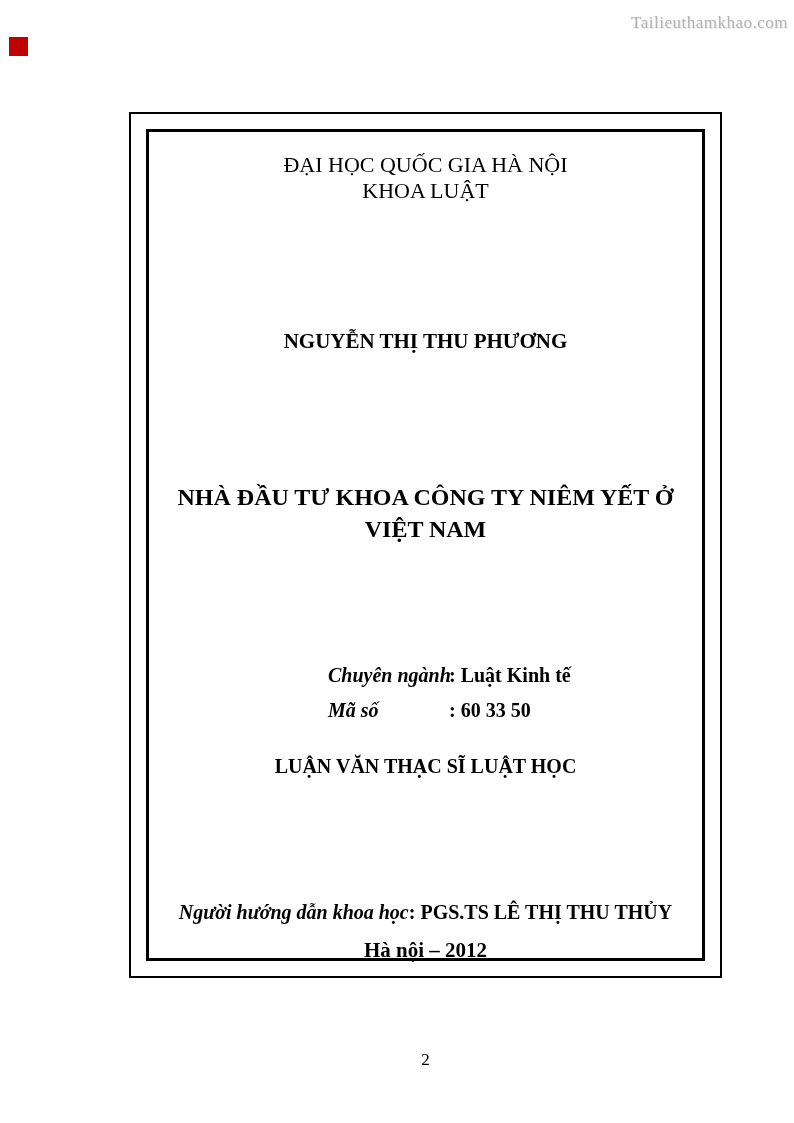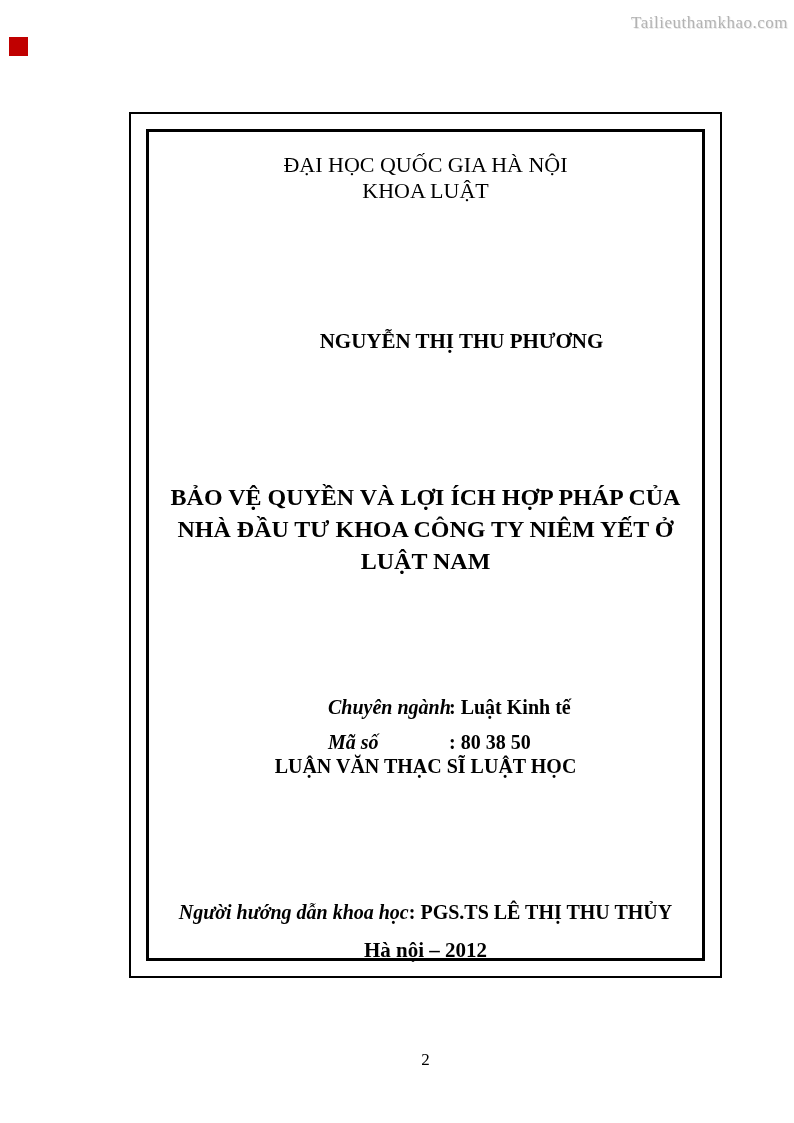--- a/index.html
+++ b/index.html
@@ -66,39 +66,37 @@
   }
 
   .university-block { top: 20px; font-size: 22px; line-height: 26px; }
   .university-name  { font-weight: normal; }
   .faculty-name     { font-weight: normal; }
 
   .author-name {
     top: 197px;
     font-size: 21px;
     font-weight: bold;
-    margin-left: 36px;
   }
 
   .thesis-title {
     top: 349px;
     font-size: 24px;
     font-weight: bold;
     line-height: 32px;
   }
 
   .program-block {
     position: absolute;
     top: 526px;
     left: 179px;
     font-size: 20px;
     font-weight: bold;
     line-height: 35px;
     white-space: nowrap;
-    margin-top: 32px;
   }
   .program-label {
     display: inline-block;
     width: 121px;
     font-style: italic;
   }
 
   .thesis-type {
     top: 623px;
     font-size: 20px;
@@ -140,31 +138,30 @@
     <div class="frame-inner">
 
       <div class="centered university-block">
         <div class="university-name">ĐẠI HỌC QUỐC GIA HÀ NỘI</div>
         <div class="faculty-name">KHOA LUẬT</div>
       </div>
 
       <div class="centered author-name">NGUYỄN THỊ THU PHƯƠNG</div>
 
       <div class="centered thesis-title">
-        <div>BẢO VỆ QUYỀN VÀ LỢI ÍCH HỢP PHÁP CỦA</div>
         <div>NHÀ ĐẦU TƯ KHOA CÔNG TY NIÊM YẾT Ở</div>
-        <div>LUẬT NAM</div>
+        <div>VIỆT NAM</div>
       </div>
 
       <div class="program-block">
         <div>
           <span class="program-label">Chuyên ngành</span><span>: Luật Kinh tế</span>
         </div>
         <div>
-          <span class="program-label">Mã số</span><span>: 80 38 50</span>
+          <span class="program-label">Mã số</span><span>: 60 33 50</span>
         </div>
       </div>
 
       <div class="centered thesis-type">LUẬN VĂN THẠC SĨ LUẬT HỌC</div>
 
       <div class="centered supervisor-line">
         <span class="supervisor-label">Người hướng dẫn khoa học</span><span>: PGS.TS LÊ THỊ THU THỦY</span>
       </div>
 
       <div class="centered place-year">Hà nội – 2012</div>

